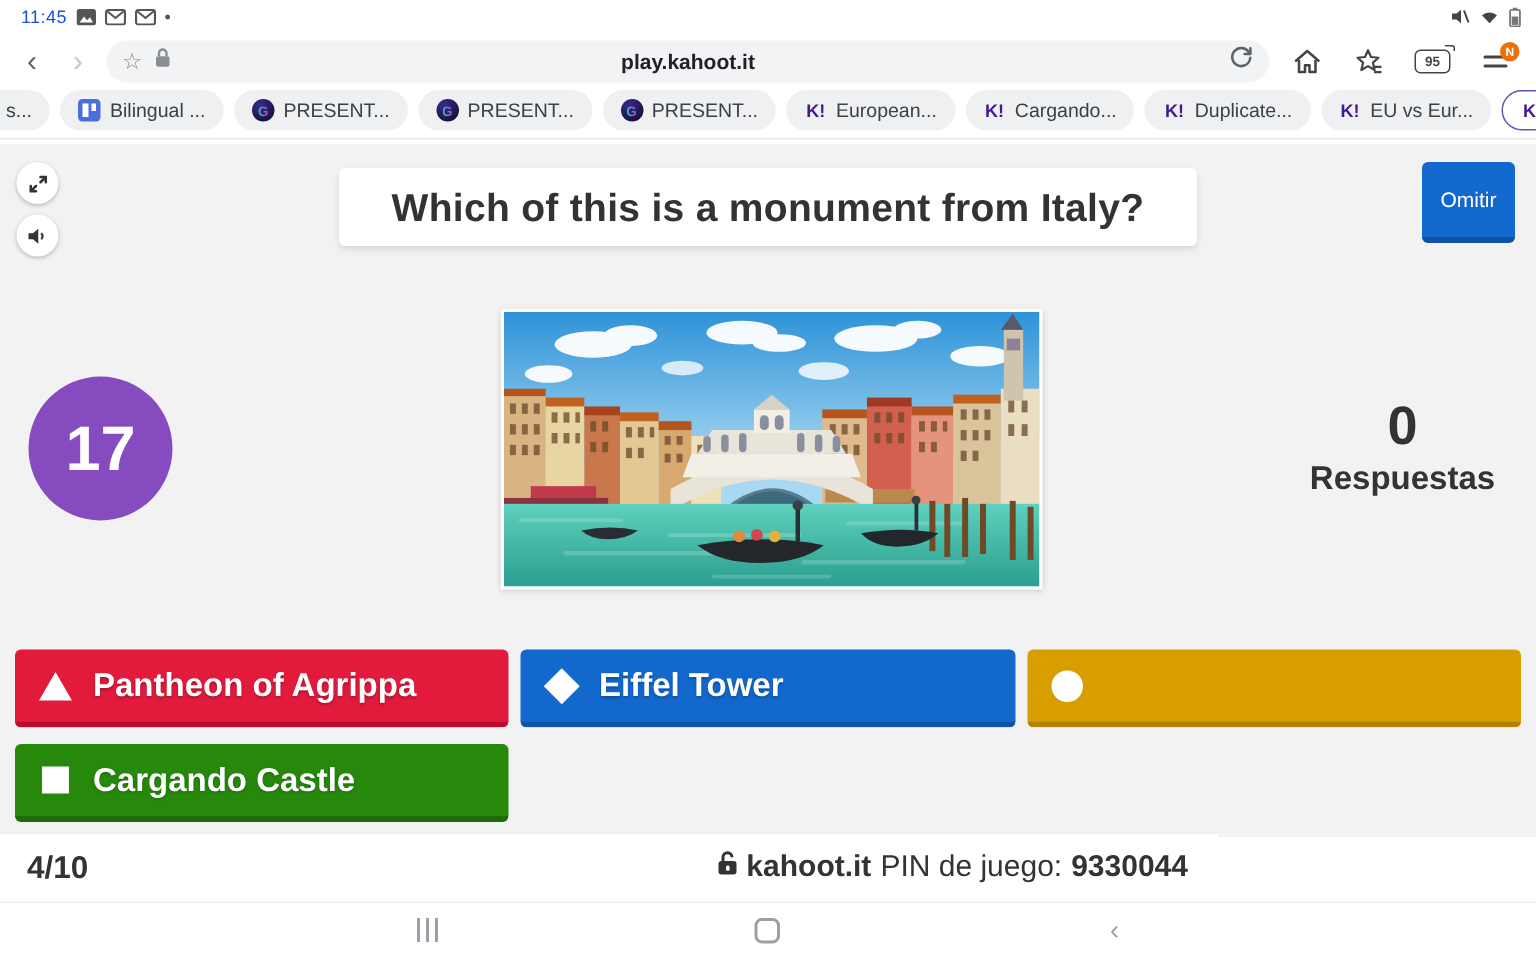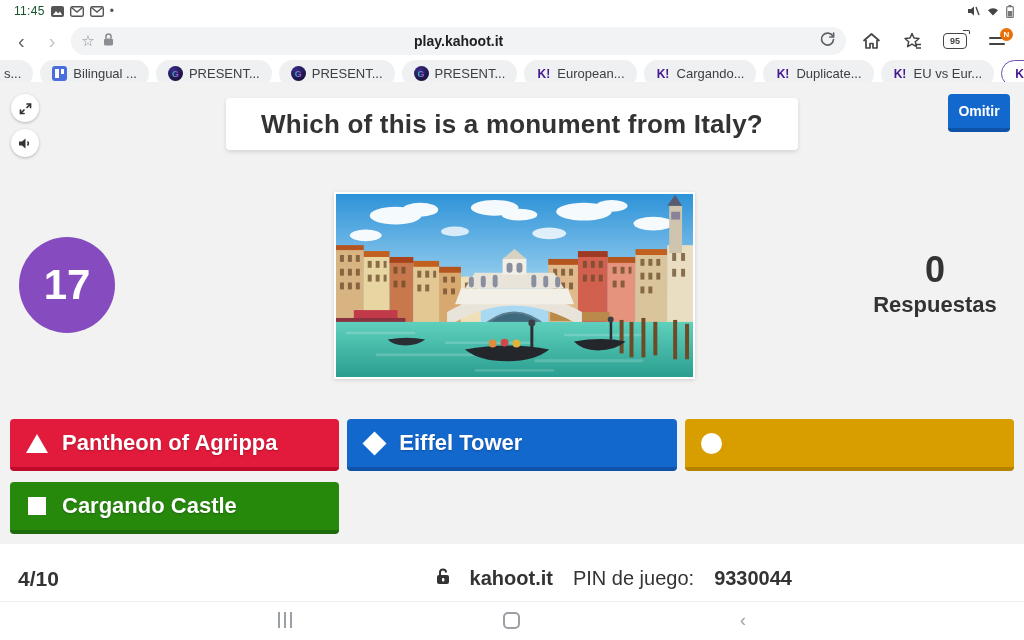--- a/index.html
+++ b/index.html
@@ -2,21 +2,21 @@
 <html><head>
 <meta charset="utf-8">
 <style>
   * { margin:0; padding:0; box-sizing:border-box; }
   html,body { width:1024px; height:640px; overflow:hidden; }
   body { font-family:"Liberation Sans", sans-serif; background:#fff; position:relative; }
 
   
   .statusbar { height:22px; background:#fff; display:flex; align-items:center; justify-content:space-between; padding:0 10px 0 14px; }
   .sb-left, .sb-right { display:flex; align-items:center; gap:6px; }
-  .sb-time { font-size:12px; color:#14532d; font-weight:400; letter-spacing:.3px; }
+  .sb-time { font-size:12px; color:#1d4ed8; font-weight:400; letter-spacing:.3px; }
   .sb-ic { display:inline-flex; align-items:center; }
 
   
   .toolbar { height:38px; background:#fff; display:flex; align-items:center; padding:0 10px; gap:8px; }
   .nav-chev { font-size:20px; padding:0 8px; color:#5f6368; background:none; border:none; line-height:1; }
   .nav-chev.fwd { color:#c3c6ca; }
   .urlbar { flex:1; height:28px; background:#f1f3f4; border-radius:14px; display:flex; align-items:center; padding:0 10px; position:relative; }
   .url-star { color:#8a8d91; font-size:15px; margin-right:8px; }
   .url-text { position:absolute; left:0; right:0; text-align:center; font-size:14px; font-weight:600; color:#202124; }
   .url-reload { margin-left:auto; }
@@ -34,25 +34,25 @@
   .tab.active { background:#fff; border:1.6px solid #6b4fae; }
   .fav { width:15px; height:15px; display:inline-flex; align-items:center; justify-content:center; flex:0 0 auto; }
   .fav.kahoot { color:#46178f; font-weight:800; font-size:12px; font-family:"Liberation Sans",sans-serif; }
   .fav.genially { width:15px; height:15px; border-radius:50%; background:radial-gradient(circle at 35% 30%, #3b2a8f 0%, #1b1340 70%); color:#fff; font-size:9px; font-weight:700; display:flex; align-items:center; justify-content:center; }
   .fav.genially span{ background:linear-gradient(90deg,#27c6a8,#b83bd6); -webkit-background-clip:text; background-clip:text; color:transparent; }
   .fav.bilingual { width:15px; height:15px; border-radius:3px; background:#4a6fdc; position:relative; }
   .fav.bilingual:before { content:""; position:absolute; left:3px; top:3px; width:4px; height:9px; background:#fff; }
   .fav.bilingual:after { content:""; position:absolute; left:9px; top:3px; width:3px; height:5px; background:#fff; }
 
   
-  .game { position:absolute; top:82px; left:0; width:1024px; height:462px; background:#f2f2f2; }
+  .game { position:absolute; top:96px; left:0; width:1024px; height:462px; background:#f2f2f2; }
 
   .question { position:absolute; left:226px; top:16px; width:572px; height:52px; background:#fff; border-radius:4px; box-shadow:0 2px 4px rgba(0,0,0,.12); display:flex; align-items:center; justify-content:center; font-size:26px; font-weight:800; color:#333; letter-spacing:.2px; }
 
-  .skip-btn { position:absolute; right:14px; top:12px; width:62px; height:38px; background:#1368ce; border:none; border-bottom:4px solid #0e53a7; border-radius:4px; color:#fff; font-weight:700; font-size:14px; font-family:"Liberation Sans",sans-serif; }
+  .skip-btn { position:absolute; right:14px; top:12px; width:62px; height:54px; background:#1368ce; border:none; border-bottom:4px solid #0e53a7; border-radius:4px; color:#fff; font-weight:400; font-size:14px; font-family:"Liberation Sans",sans-serif; }
 
   .round-btn { position:absolute; width:28px; height:28px; border-radius:50%; background:#fff; box-shadow:0 1px 3px rgba(0,0,0,.25); display:flex; align-items:center; justify-content:center; border:none; }
   .round-btn.fs { left:11px; top:12px; }
   .round-btn.audio { left:11px; top:47px; }
 
   .timer { position:absolute; left:19px; top:155px; width:96px; height:96px; border-radius:50%; background:#864cbf; color:#fff; display:flex; align-items:center; justify-content:center; font-size:42px; font-weight:800; }
 
   .qimage { position:absolute; left:334px; top:110px; width:361px; height:187px; background:#fff; box-shadow:0 1px 4px rgba(0,0,0,.15); padding:2px; }
   .qimage svg { display:block; width:100%; height:100%; }
 
@@ -64,21 +64,21 @@
   .ans { height:52px; border-radius:4px; display:flex; align-items:center; gap:14px; padding:0 16px; color:#fff; font-size:22px; font-weight:800; border:none; text-align:left; font-family:"Liberation Sans",sans-serif; text-shadow:0 1px 2px rgba(0,0,0,.25); }
   .shape { width:22px; height:22px; display:inline-flex; align-items:center; justify-content:center; flex:0 0 auto; }
   .sh-triangle { width:0; height:0; border-left:11px solid transparent; border-right:11px solid transparent; border-bottom:19px solid #fff; }
   .sh-diamond { width:17px; height:17px; background:#fff; transform:rotate(45deg); }
   .sh-circle { width:21px; height:21px; background:#fff; border-radius:50%; }
   .sh-square { width:18px; height:18px; background:#fff; }
 
   
   .footer { position:absolute; top:556px; left:0; width:812px; height:45px; background:#fff; display:flex; align-items:center; justify-content:space-between; padding:0 20px 0 18px; }
   .progress { font-size:21px; font-weight:800; color:#333; }
-  .pin-area { display:flex; align-items:center; gap:20px; font-size:20px; color:#333; }
+  .pin-area { display:flex; align-items:center; gap:6px; font-size:20px; color:#333; }
   .pin-area .domain { font-weight:800; }
   .pin-area .pin { font-weight:800; }
 
   
   .andnav { position:absolute; top:601px; left:0; width:1024px; height:39px; background:#fff; border-top:1px solid #f0f0f0; }
   .andnav .recents { position:absolute; left:278px; top:10px; display:flex; gap:4px; }
   .andnav .recents i { width:2px; height:16px; background:#9aa0a6; display:block; }
   .andnav .home { position:absolute; left:503px; top:10px; width:17px; height:17px; border:2px solid #9aa0a6; border-radius:5px; }
   .andnav .back { position:absolute; left:740px; top:8px; font-size:18px; color:#9aa0a6; }
 </style>

